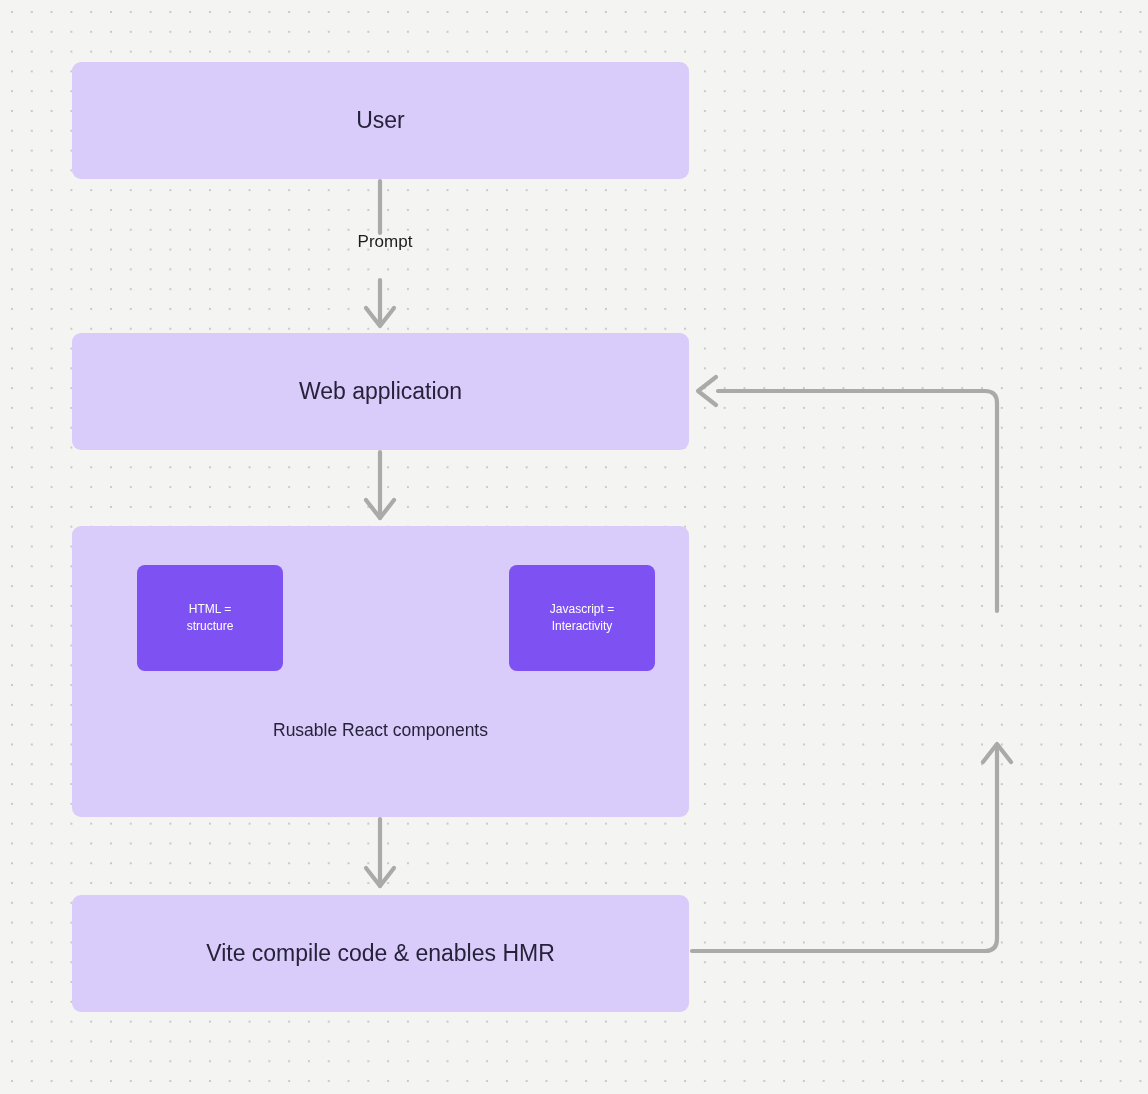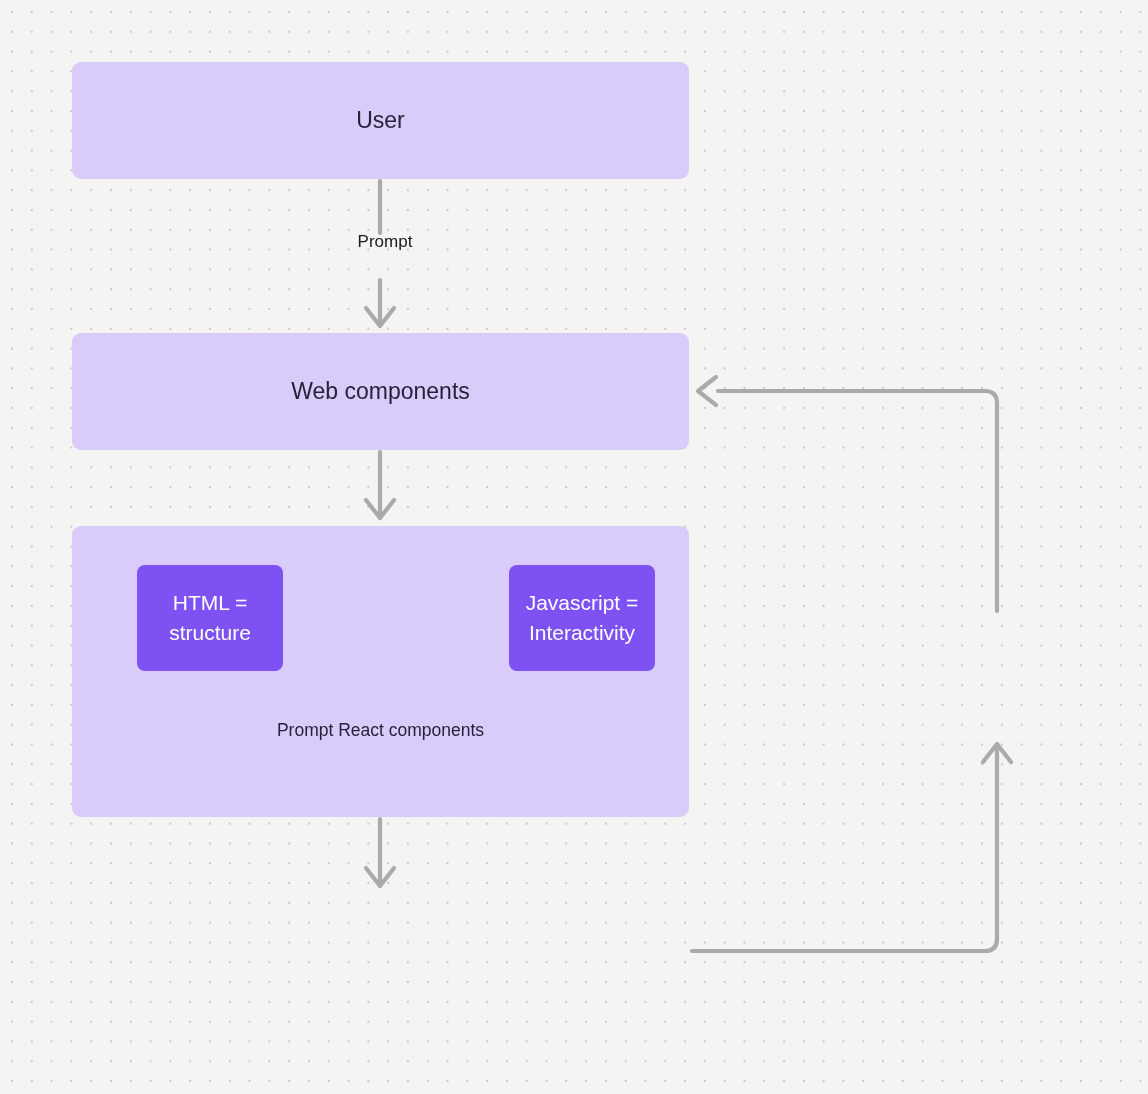--- a/index.html
+++ b/index.html
@@ -37,21 +37,21 @@
   }
   .node-outer {
     background: #d9cbfa;
     color: #26223a;
     font-size: 23px;
     line-height: 1.35;
   }
   .node-inner {
     background: #7e51f2;
     color: #ffffff;
-    font-size: 21px;
+    font-size: 12px;
     line-height: 1.42;
     border-radius: 8px;
     padding: 0 8px;
   }
   .group-caption {
     position: absolute;
     text-align: center;
     color: #26223a;
     font-size: 17.5px;
     line-height: 1.35;
@@ -96,36 +96,39 @@
 
   <div class="node node-outer" style="left:72px; top:62px; width:617px; height:117px;">
     <span>User</span>
   </div>
 
   <div class="edge-label" style="left:340px; top:231px; width:80px;">
     <span>Prompt</span>
   </div>
 
   <div class="node node-outer" style="left:72px; top:333px; width:617px; height:117px;">
-    <span>Web components</span>
+    <span>Web application</span>
   </div>
 
   <div class="node node-outer" style="left:72px; top:526px; width:617px; height:291px;">
   </div>
 
   <div class="node node-inner" style="left:137px; top:565px; width:146px; height:106px; white-space:pre-line;">
     <span>HTML =
 structure</span>
   </div>
 
 
   <div class="node node-inner" style="left:477px; top:565px; width:146px; height:106px; white-space:pre-line;margin-left:32px;">
     <span>Javascript =
 Interactivity</span>
   </div>
 
   <div class="group-caption" style="left:72px; top:719px; width:617px;">
-    <span>Prompt React components</span>
+    <span>Rusable React components</span>
   </div>
 
+  <div class="node node-outer" style="left:72px; top:895px; width:617px; height:117px;">
+    <span>Vite compile code &amp; enables HMR</span>
+  </div>
 
 
 </div>
 
 </body></html>

